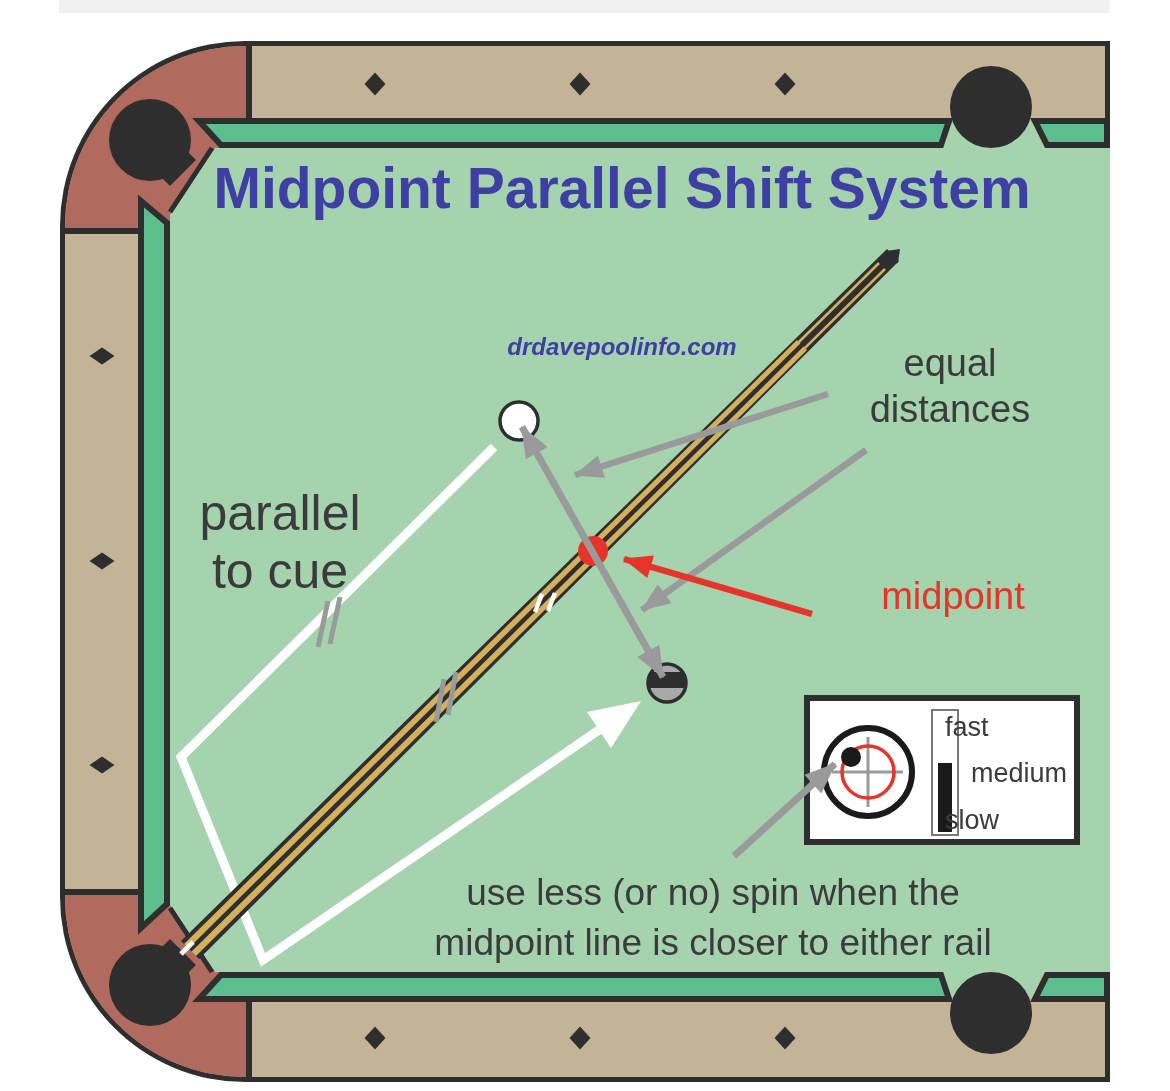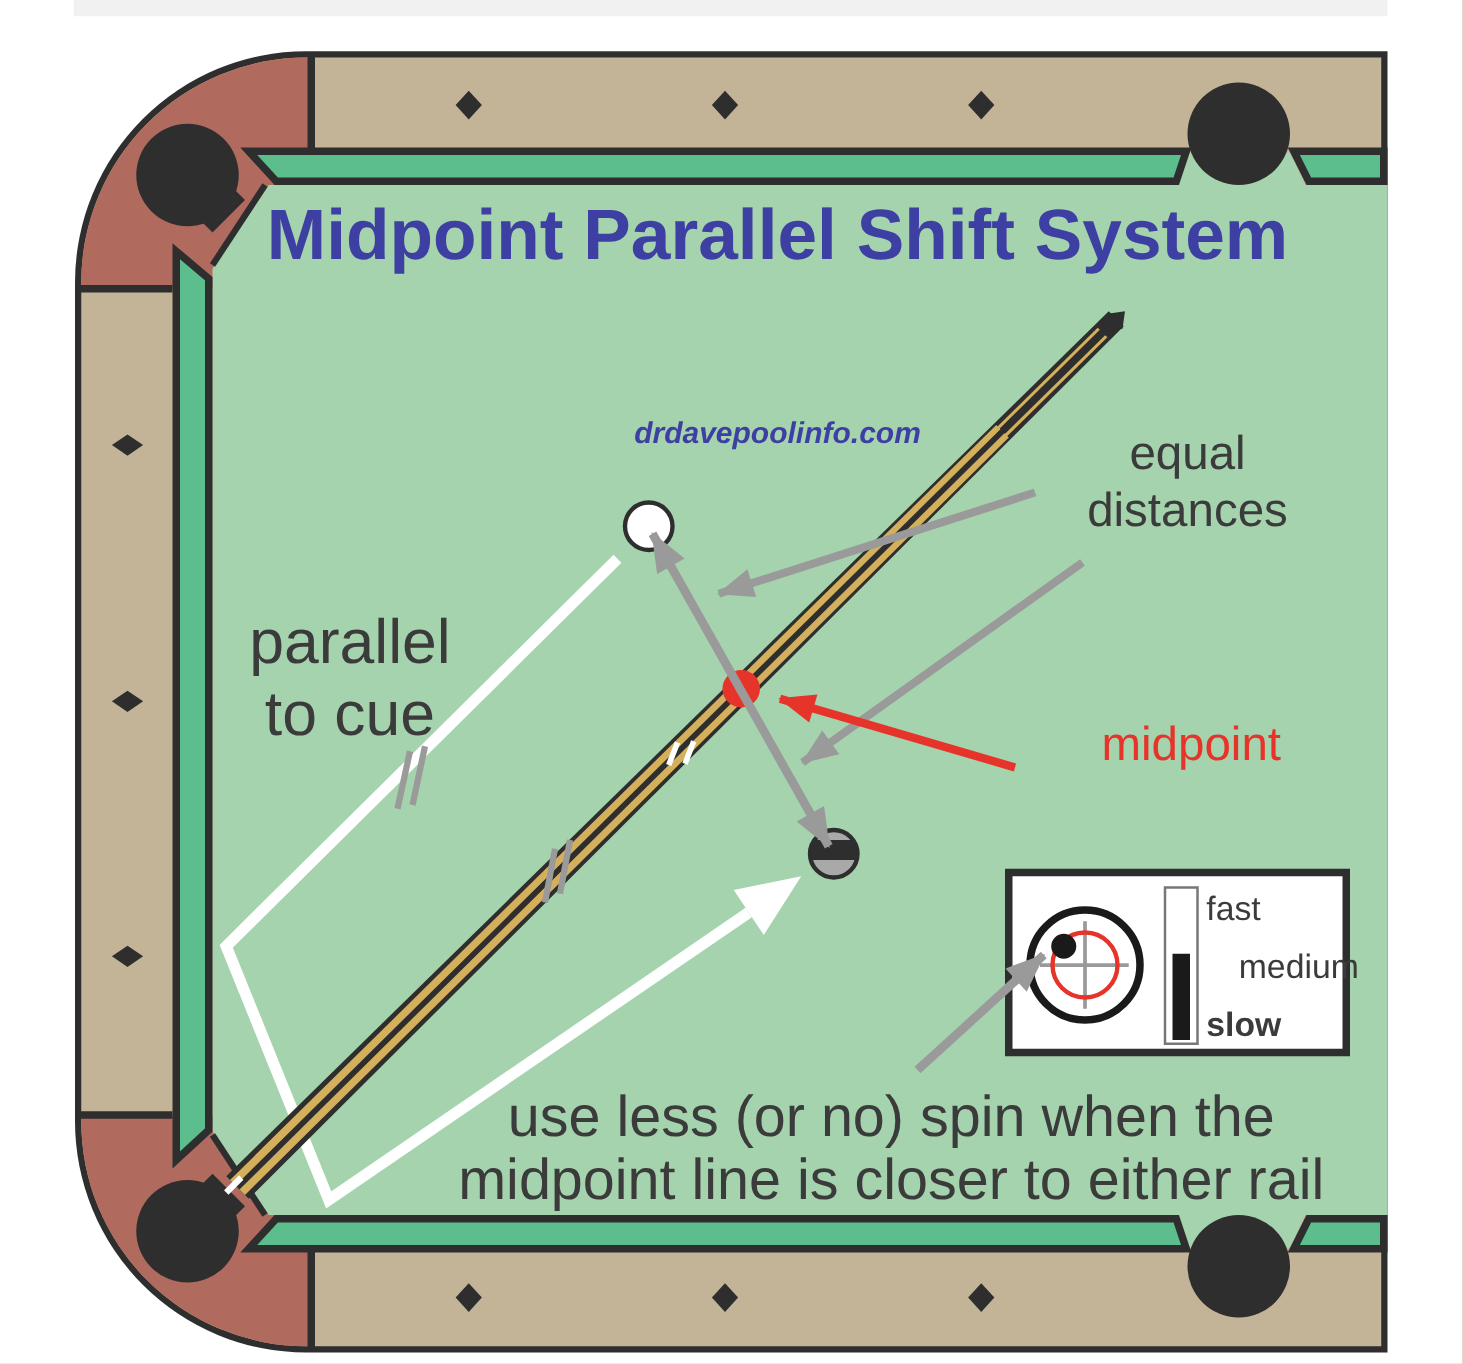--- a/index.html
+++ b/index.html
@@ -18,23 +18,23 @@
   #div-tl-h { left:62px; top:228px; width:76px; height:6px; }
   #div-bl-v { left:246px; top:998px; width:6px; height:80px; }
   #div-bl-h { left:62px; top:889px; width:76px; height:6px; }
   #overlay { position:absolute; left:0; top:0; }
   .txt { position:absolute; color:var(--c-label_gray); white-space:pre-line; text-align:center; }
   #title { left:142px; top:158px; width:960px; font-size:57px; font-weight:bold; color:var(--c-title_blue); line-height:60px;text-align:center;}
   #subtitle { left:142px; top:333px; width:960px; font-size:24px; font-weight:bold; font-style:italic; color:var(--c-title_blue); }
   #lbl-equal { left:850px; top:340px; width:200px; font-size:38px; line-height:46px; }
   #lbl-parallel { left:180px; top:484px; width:200px; font-size:50px; line-height:58px; }
   #lbl-midpoint { left:853px; top:575px; width:200px; font-size:38px; color:var(--c-accent_red); text-align:center; }
-  #lbl-spin { left:363px; top:868px; width:700px; font-size:46px; line-height:50px;text-align:center; }
-  .speed { position:absolute; left:965px; font-size:27px; color:var(--c-label_gray); line-height:30px; }
-  #speed-fast { top:712px; } #speed-medium { top:758px;margin-left:26px; } #speed-slow { top:805px;font-weight:bold; }
+  #lbl-spin { left:363px; top:868px; width:700px; font-size:37px; line-height:50px;text-align:center; }
+  .speed { position:absolute; left:945px; font-size:27px; color:var(--c-label_gray); line-height:30px; }
+  #speed-fast { top:712px; } #speed-medium { top:758px;margin-left:26px; } #speed-slow { top:805px; }
   .felt { fill:var(--c-felt); }
   .cushion { fill:var(--c-cushion); stroke:var(--c-outline); stroke-width:6; }
   .ink { fill:var(--c-outline); }
   .gray-stroke { stroke:var(--c-arrow_gray); fill:none; }
   .red-stroke { stroke:var(--c-accent_red); fill:none; }
 </style>
 </head>
 <body>
 
 <div id="topbar"></div>

